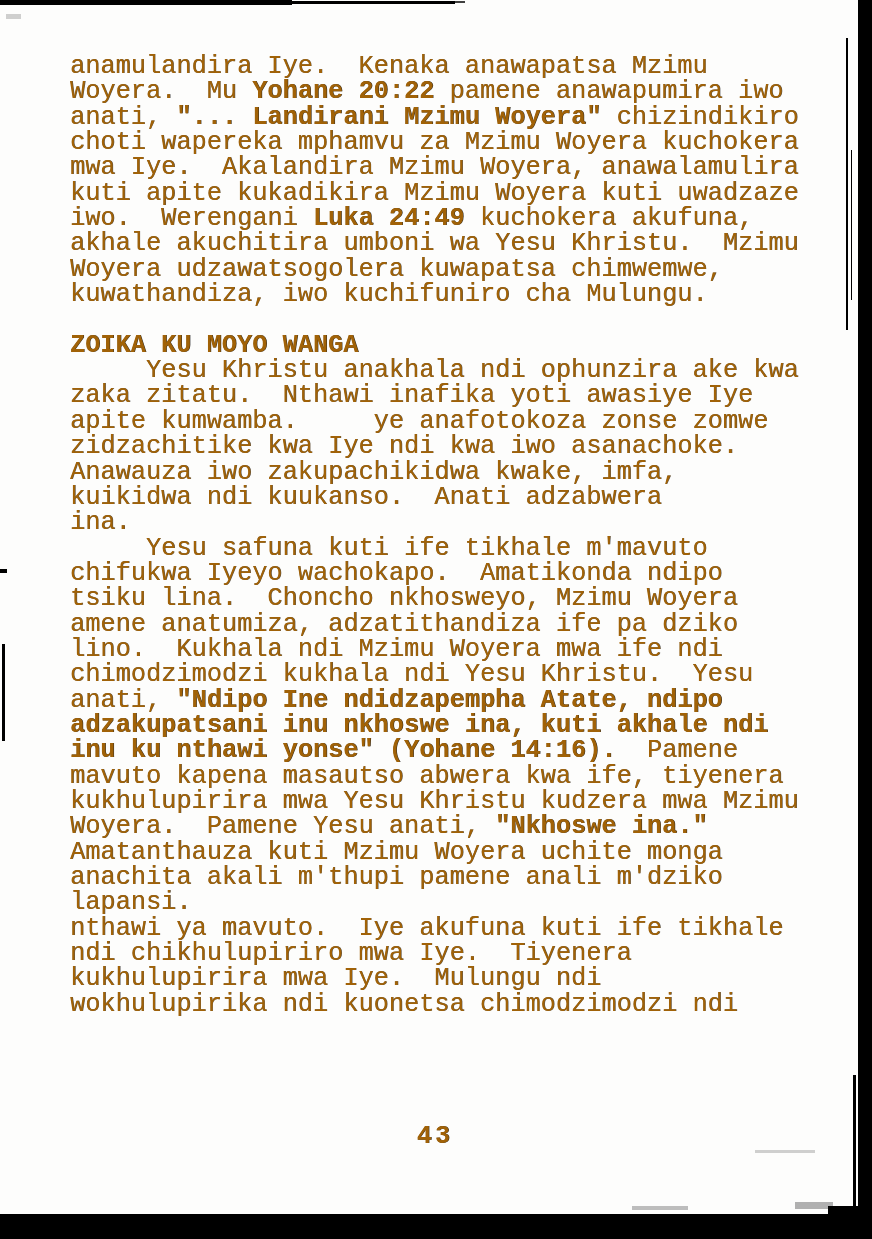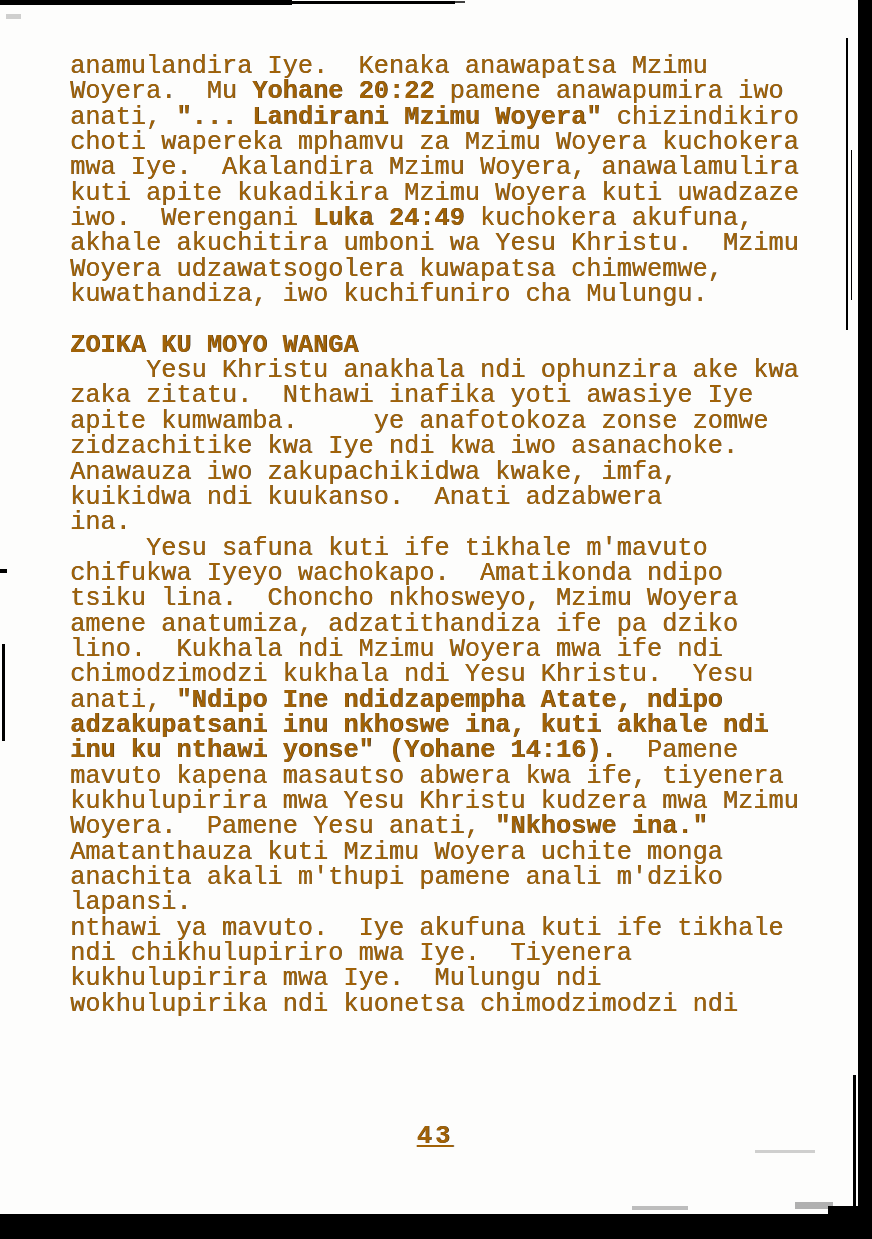--- a/index.html
+++ b/index.html
@@ -38,21 +38,20 @@
     position: absolute;
     left: 395px;
     top: 1124px;
     width: 80px;
     text-align: center;
     font-size: 25.3px;
     line-height: 25.35px;
     font-weight: bold;
     letter-spacing: 3px;
     text-shadow: 0.5px 0 0 rgba(0,0,0,0.85);
-    text-decoration: underline;
   }
   
   .artifact {
     position: absolute;
     background: #000;
   }
   .a-top-1      { left: 0;     top: 0;      width: 292px; height: 5px; }
   .a-top-2      { left: 288px; top: 1px;    width: 167px; height: 3px; }
   .a-top-3      { left: 452px; top: 1px;    width: 13px;  height: 2px; opacity: .75; }
   .a-corner     { left: 6px;   top: 14px;   width: 15px;  height: 5px; opacity: .18; }

